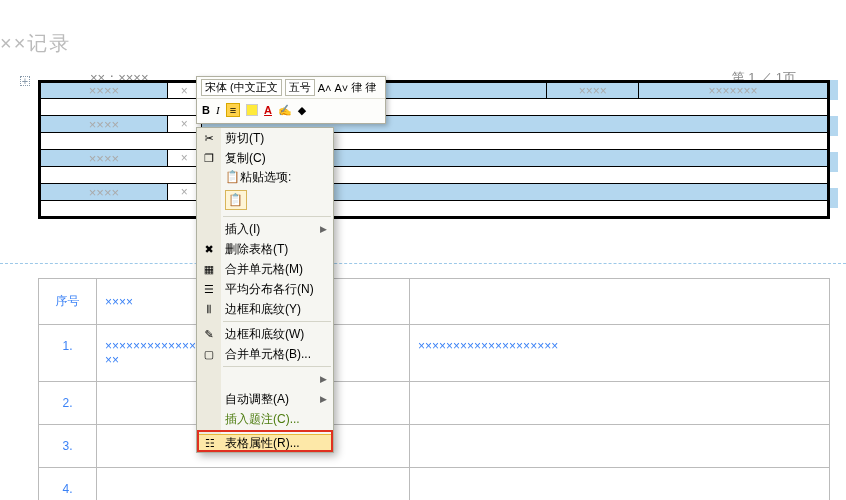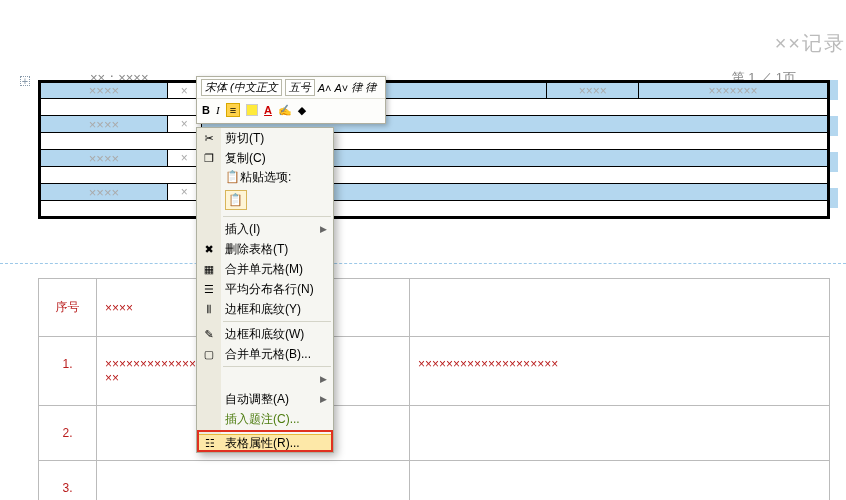--- a/index.html
+++ b/index.html
@@ -1,37 +1,37 @@
 <!DOCTYPE html>
 <html><head>
 <meta charset="utf-8">
 <style>
 * { margin: 0; padding: 0; box-sizing: border-box; }
 body { font-family: "Microsoft YaHei", SimSun, sans-serif; font-size: 12px; background: #fff; width: 846px; height: 500px; position: relative; overflow: hidden; }
-.title { text-align: right; color: #bbb; font-size: 20px; padding: 30px 0 12px; letter-spacing: 2px; }
+.title { text-align: left; color: #bbb; font-size: 20px; padding: 30px 0 12px; letter-spacing: 2px; }
 .header-row { display: flex; justify-content: space-between; padding: 0 50px 0 90px; color: #888; font-size: 13px; }
 .anchor { position: absolute; left: 20px; top: 76px; color: #89a; font-size: 11px; border: 1px dotted #89a; width: 10px; height: 10px; text-align: center; line-height: 8px; }
 .t1 { position: absolute; left: 38px; top: 80px; border: 3px solid #000; width: 792px; border-collapse: collapse; }
 .t1 td { border: 1px solid #000; height: 17px; }
 .t1 tr.blue td { background: #b4d7ef; }
 .t1 tr.blue td.w { background: #fff; }
 .t1 .c1 { width: 128px; text-align: center; color: #aaa; font-size: 13px; }
 .t1 .c2 { width: 34px; text-align:center; color:#aaa; }
 .t1 .c3 { width: 346px; }
 .t1 .c4 { width: 92px; text-align:center; color:#aaa; }
 .t1 .c5 { width: 190px; text-align:center; color:#aaa; }
 .t1-endcap { position:absolute; left:830px; top:80px; width:8px; }
 .t1-endcap div { background:#b4d7ef; height:20px; margin-bottom:16px; }
 .dashed-sep { position:absolute; left:0; top:263px; width:846px; border-top:1px dashed #9cc8e8; }
 .t2 { position: absolute; left: 38px; top: 278px; width: 792px; border-collapse: collapse; }
-.t2 td { border: 1px solid #bbb; height: 24px; padding: 20px 8px; color: #b91c1c; font-size: 12px; }
+.t2 td { border: 1px solid #bbb; height: 24px; padding: 14px 8px; color: #3b82f6; font-size: 12px; }
 .t2 .n { width: 58px; text-align: center; }
 .t2 .tall { height: 44px; vertical-align: top; }
 .mini { position: absolute; left: 196px; top: 76px; width: 190px; height: 48px; background: #fdfdfb; border: 1px solid #b0b0a0; box-shadow: 2px 2px 5px rgba(0,0,0,.25); z-index: 5; font-size: 11px; }
-.mini-r1 { display:flex; align-items:center; height:22px; gap:3px; padding:0 4px; border-bottom:1px solid #e2e2d8;font-style:italic; }
+.mini-r1 { display:flex; align-items:center; height:22px; gap:3px; padding:0 4px; border-bottom:1px solid #e2e2d8; }
 .mini-r1 .sel { border:1px solid #b8b8a8; padding:0 3px; background:#fff; font-size:11px; }
 .mini-r2 { display:flex; align-items:center; height:22px; gap:6px; padding:0 5px; }
 .mini-r2 .bold { font-weight:bold; }
 .mini-r2 .ital { font-style:italic; font-family:serif; }
 .mini-r2 .hl { background:#ffd24a; border:1px solid #d8a800; padding:0 3px; }
 .mini-r2 .ylw { width:12px; height:12px; background:#ffea3a; border:1px solid #ccc; }
 .mini-r2 .red { color:#c00; text-decoration:underline; font-weight:bold; }
 .ctx { position: absolute; left: 196px; top: 127px; width: 138px; background: #f6f6f2; border:1px solid #aeb0a0; box-shadow: 3px 3px 8px rgba(0,0,0,.3); z-index: 6; font-size: 12px; }
 .ctx .strip { position:absolute; left:0; top:0; bottom:0; width:24px; background:#eceade; }
 .ctx .item { position:relative; display:flex; align-items:center; height:20px; padding-left:28px; cursor:default; }

